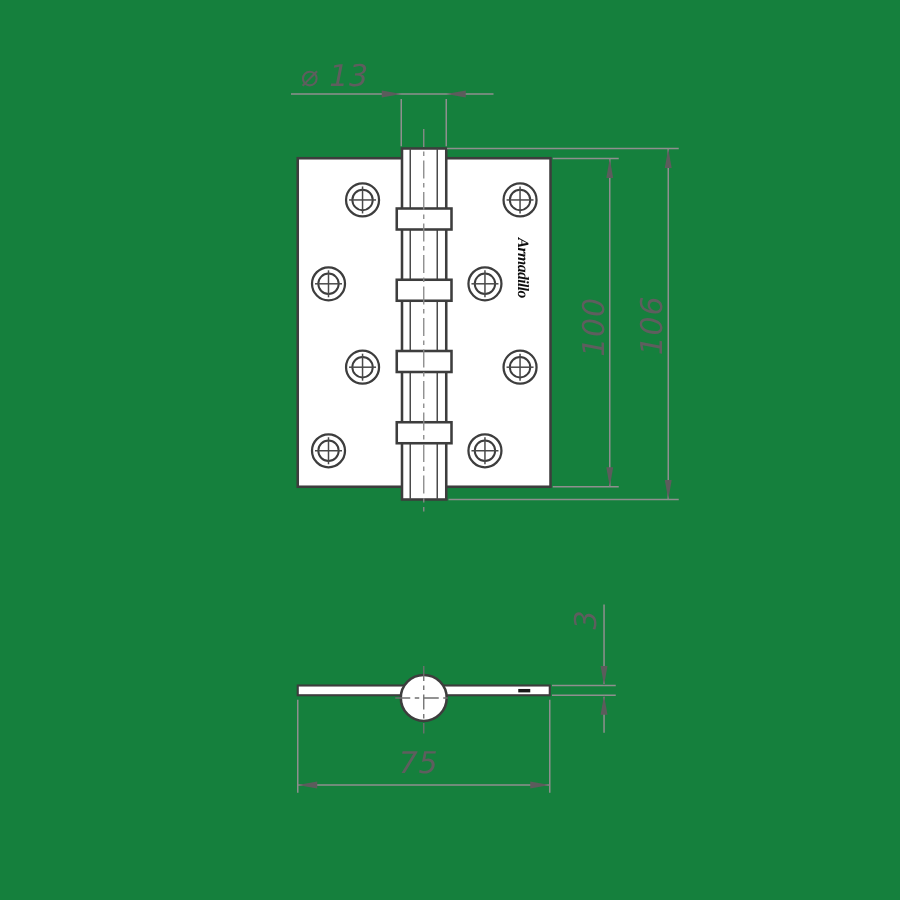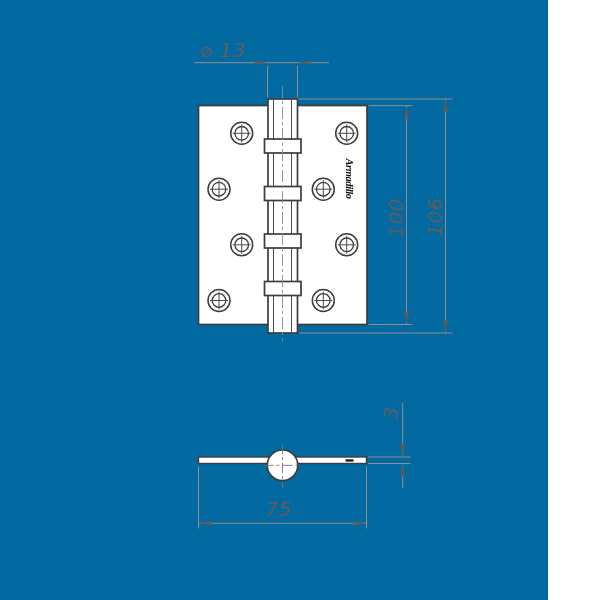--- a/index.html
+++ b/index.html
@@ -5,24 +5,24 @@
   html, body {
     margin: 0;
     padding: 0;
     background: #ffffff;
     width: 600px;
     height: 600px;
     overflow: hidden;
     font-family: "DejaVu Sans", sans-serif;
   }
   .canvas-wrap {
-    width: 548px;
+    width: 600px;
     height: 600px;
     position: relative;
-    background: #0369a1;
+    background: #15803d;
   }
   svg { display: block; }
 
   
   .obj  { stroke: #3d3d3d; stroke-width: 1.7; fill: #ffffff; }
   .obj-line { stroke: #3d3d3d; stroke-width: 1.7; fill: none; }
   .thin { stroke: #4a4a4a; stroke-width: 1; fill: none; }
   .dim  { stroke: #8f8f8f; stroke-width: 1; fill: none; }
   .arrow { fill: #5c5c5c; stroke: none; }
   .cline { stroke: #8a8a8a; stroke-width: 0.9; fill: none; stroke-dasharray: 12 3 3 3; }

